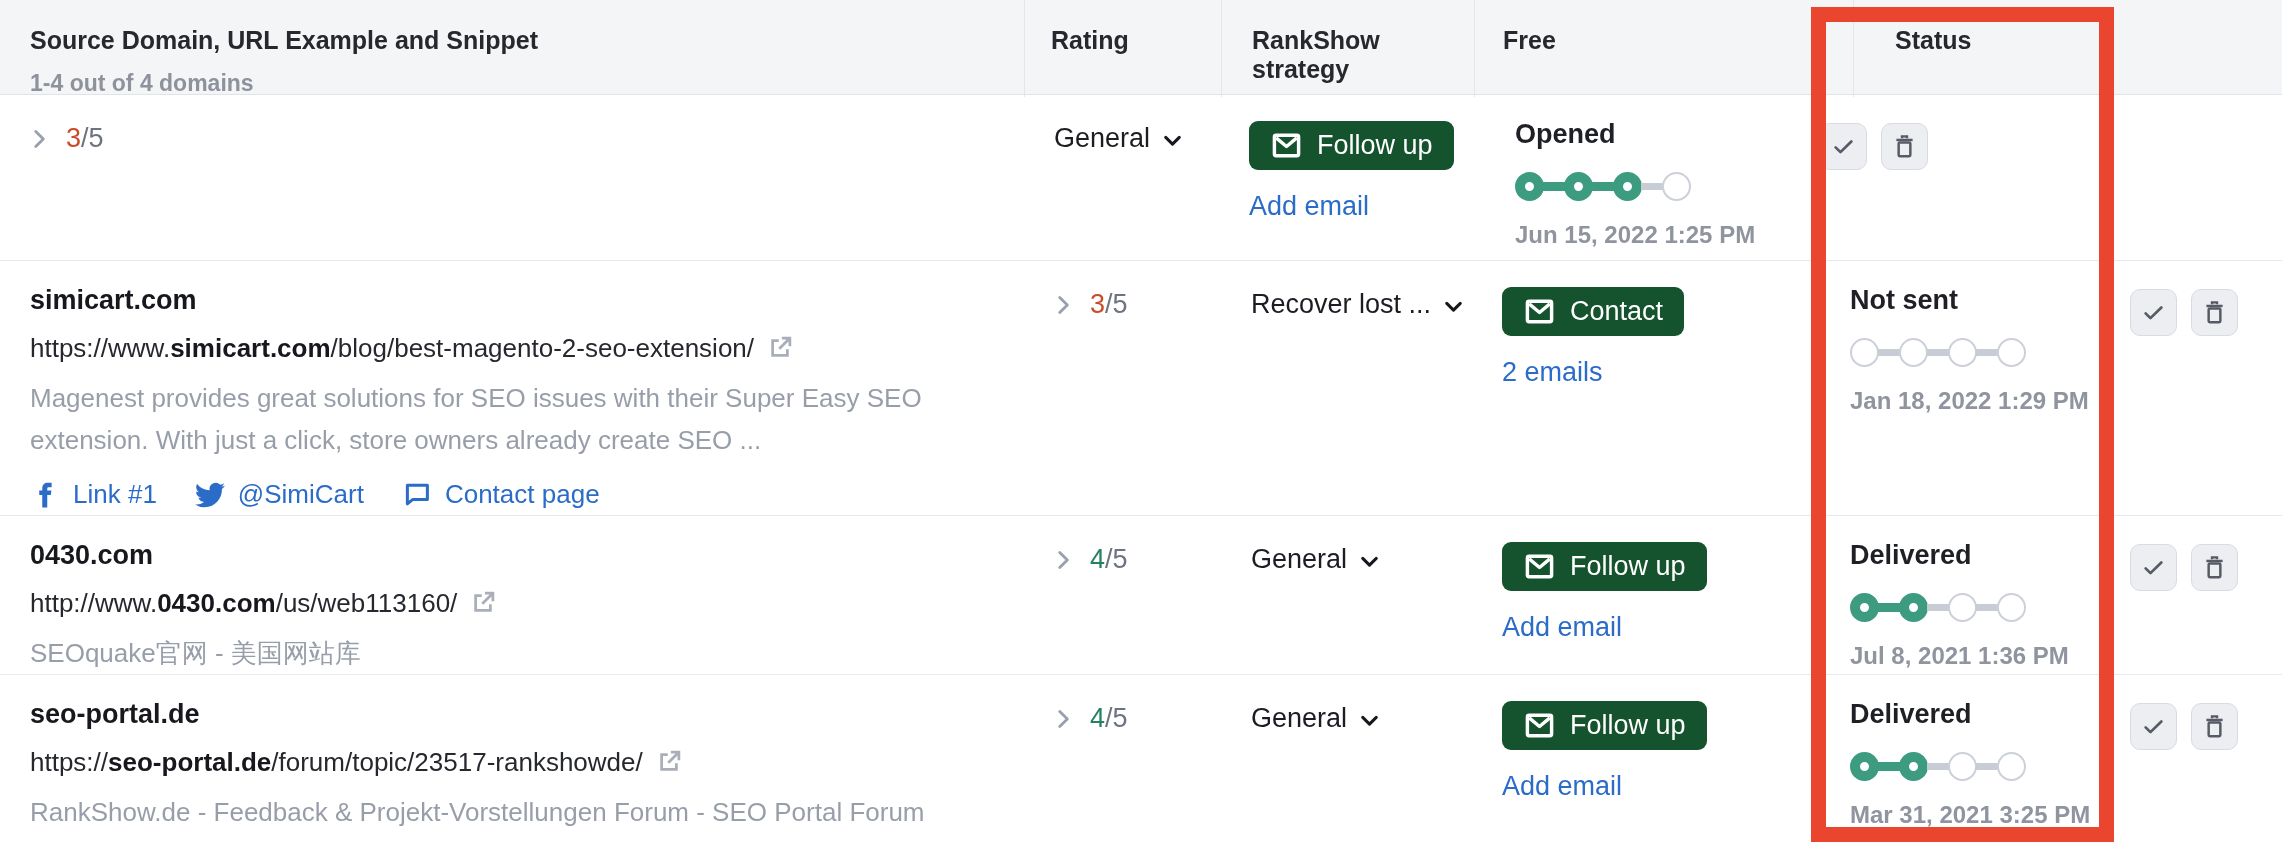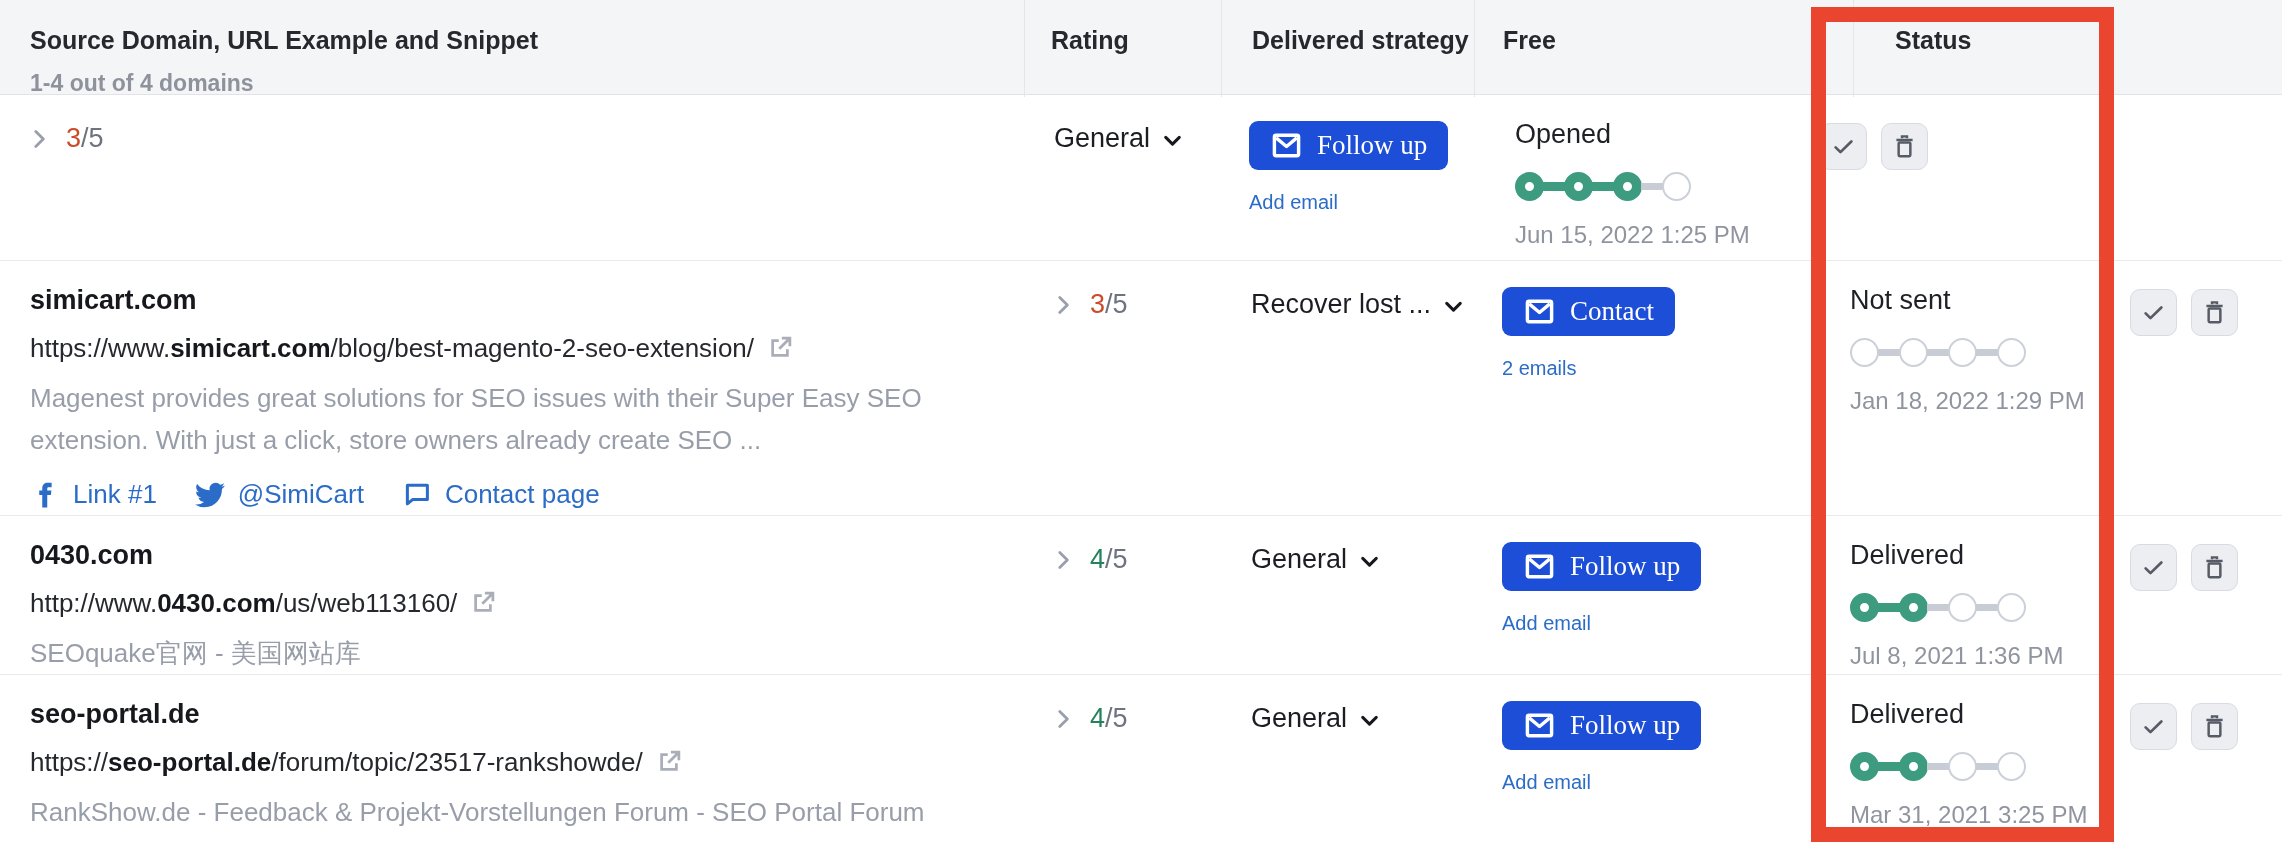--- a/index.html
+++ b/index.html
@@ -61,27 +61,27 @@
   .rating-outof { color: #6e7380; }
   
   .outreach-cell { padding: 28px 0 0 30px; }
   .strategy { display: inline-flex; align-items: center; gap: 10px; font-size: 27px; color: #1b1d23; cursor: pointer; }
   .chev-down { width: 25px; height: 25px; color: #17181d; margin-top: 4px; flex: none; }
   
   .email-cell { padding: 26px 0 0 28px; }
   .btn {
     display: inline-flex; align-items: center; gap: 14px;
     height: 49px; padding: 0 21px;
-    background: #1d4ed8; border: none; border-radius: 9px;
-    color: #ffffff; font-size: 27px; font-family: Liberation Serif, serif; cursor: pointer;
+    background: #14532d; border: none; border-radius: 9px;
+    color: #ffffff; font-size: 27px; font-family: Liberation Sans, sans-serif; cursor: pointer;
   }
   .mail-ic { width: 33px; height: 33px; color: #ffffff; flex: none; }
-  .email-secondary { margin-top: 21px; font-size: 20px; color: #2b6cc8; cursor: pointer; display: inline-block; }
-  
-  .status-cell { padding: 23px 0 0 41px; }
+  .email-secondary { margin-top: 21px; font-size: 27px; color: #2b6cc8; cursor: pointer; display: inline-block; }
+  
+  .status-cell { padding: 23px 0 0 41px; font-weight: bold; }
   .status-label { font-size: 27px; color: #1e2026; line-height: 32px; }
   .progress { display: flex; align-items: center; margin-top: 21px; height: 30px; }
   .dot { width: 29px; height: 29px; border-radius: 50%; background: #fff; flex: none; }
   .dot.on  { border: 10px solid #3d9b80; }
   .dot.off { border: 2px solid #ccd0d9; }
   .connector { width: 22px; flex: none; margin: 0 -1px; }
   .connector.on  { height: 9px; background: #3d9b80; }
   .connector.off { height: 7px; background: #c8ccd5; }
   .status-date { margin-top: 20px; font-size: 24px; color: #8f949e; }
   
@@ -140,21 +140,21 @@
 
 <div class="grid-row thead">
   <div class="hcell source-h">
     <div class="h-title">Source Domain, URL Example and Snippet</div>
     <div class="h-sub">1-4 out of 4 domains</div>
   </div>
   <div class="hcell bordered rating-h">
     <div class="h-title">Rating</div>
   </div>
   <div class="hcell bordered outreach-h">
-    <div class="h-title">Delivered strategy</div>
+    <div class="h-title">RankShow strategy</div>
   </div>
   <div class="hcell bordered email-h">
     <div class="h-title">Free</div>
   </div>
   <div class="hcell bordered status-h">
     <div class="h-title">Status</div>
   </div>
 </div>
 
 <div class="grid-row row r1">

